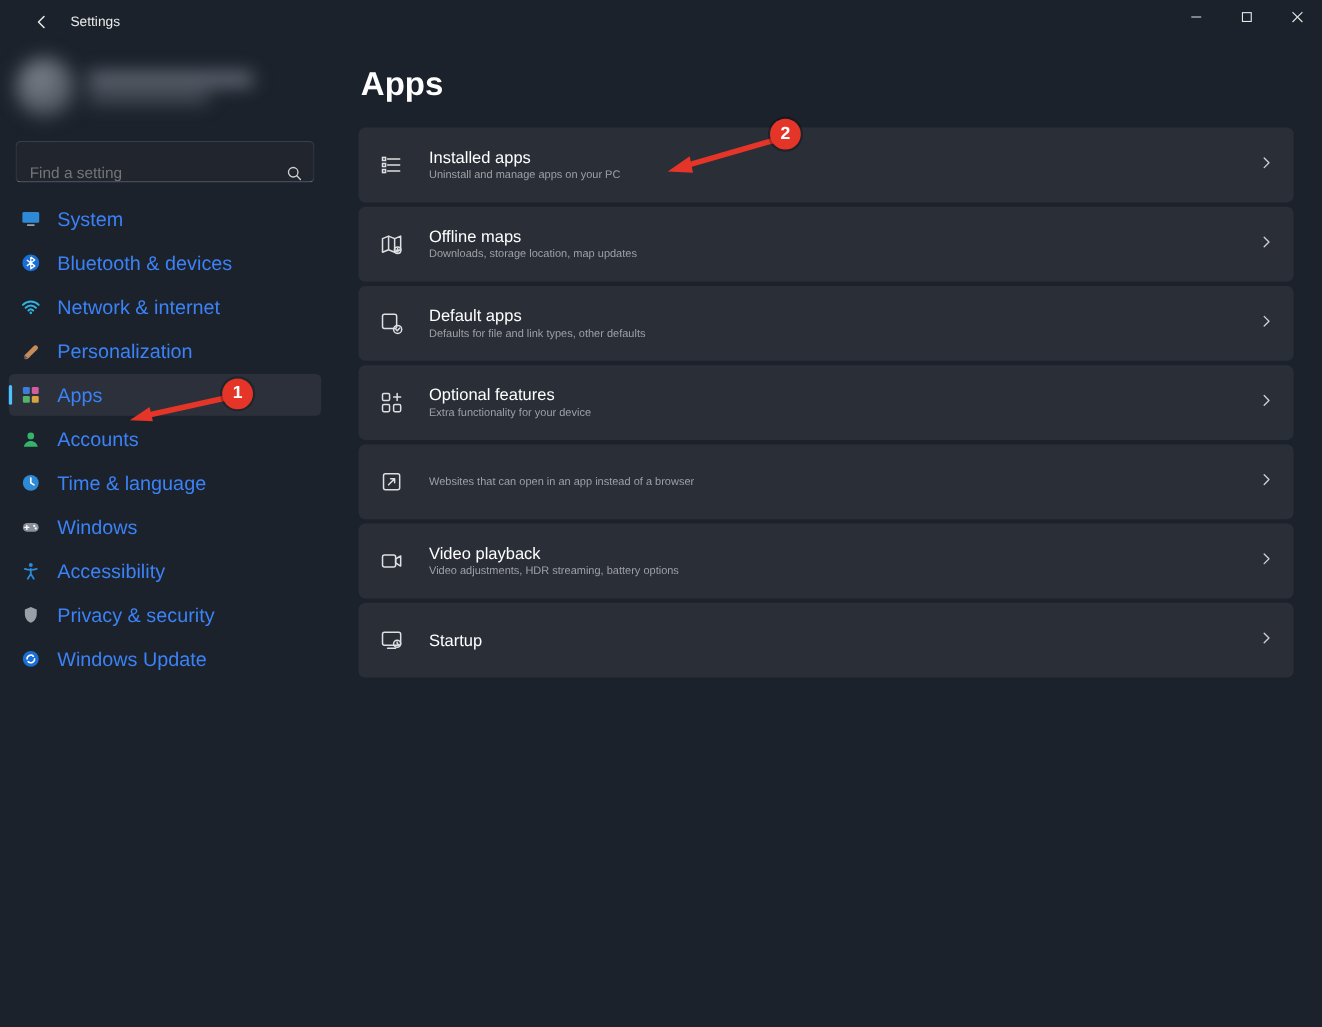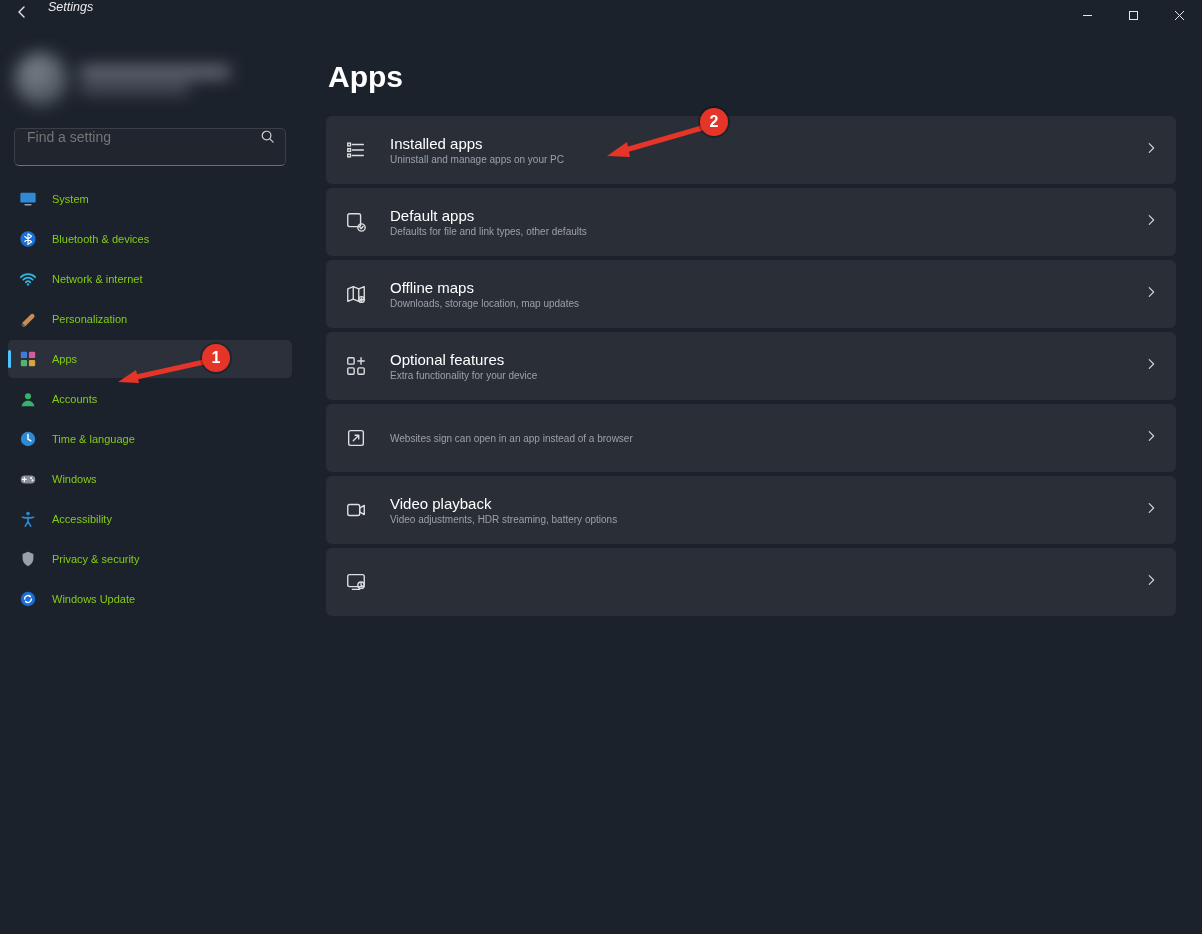--- a/index.html
+++ b/index.html
@@ -19,25 +19,24 @@
     width:1202px;height:934px;
     background:var(--bg-window);
     font-family:"Segoe UI",Arial,sans-serif;
     color:var(--text);
     overflow:hidden;
     position:relative;
   }
   
   .titlebar{
     height:40px;
-    display:flex;align-items:flex-start;
-    padding:0 0 0 10px;
+    display:flex;align-items:center;
+    padding:0 0 0 26px;
     font-size:12.5px;
     color:#e9e9e9;
-    font-style:italic;
   }
   .titlebar .back{
     width:24px;height:24px;display:flex;align-items:center;justify-content:center;
     margin-right:14px;color:#e6e6e6;
   }
   .titlebar .title{flex:0 0 auto;}
   .titlebar .spacer{flex:1;}
   .win-controls{display:flex;height:100%;}
   .win-btn{
     width:46px;height:30px;display:flex;align-items:center;justify-content:center;
@@ -61,34 +60,34 @@
   .profile .avatar{
     width:54px;height:54px;border-radius:50%;
     background:radial-gradient(circle at 40% 35%,#7a828c,#3a3f47);
   }
   .profile .lines{display:flex;flex-direction:column;gap:6px;}
   .profile .line1{width:150px;height:12px;background:#6e7480;border-radius:4px;}
   .profile .line2{width:110px;height:9px;background:#565b66;border-radius:4px;}
   .search{
     position:relative;margin:4px 6px 14px 6px;
     background:#20252e;border:1px solid #393e48;border-bottom:1.5px solid #6b707a;
-    border-radius:5px;height:36px;display:flex;align-items:flex-start;
+    border-radius:5px;height:36px;display:flex;align-items:flex-end;
   }
   .search input{
     flex:1;background:transparent;border:none;outline:none;
     color:var(--subtext);font-size:14px;padding:0 12px;
   }
   .search .search-icon{
     width:36px;display:flex;align-items:center;justify-content:center;color:#cfcfcf;
   }
   .nav{display:flex;flex-direction:column;gap:2px;}
   .nav-item{
     display:flex;align-items:center;gap:14px;
     height:38px;border-radius:5px;padding:0 10px;
-    color:#84cc16;font-size:11px;cursor:default;
+    color:#3b82f6;font-size:18px;cursor:default;
     position:relative;
   }
   .nav-item.active{background:#2b303a;}
   .nav-item.active::before{
     content:"";position:absolute;left:0px;top:10px;bottom:10px;width:3px;
     background:var(--accent);border-radius:2px;
   }
   .nav-icon{width:20px;height:20px;display:flex;align-items:center;justify-content:center;}
   
   .main{flex:1;padding:20px 26px 20px 26px;overflow:auto;}
@@ -300,39 +299,20 @@
         <span class="chev">
           <svg width="14" height="14" viewBox="0 0 16 16">
               <path d="m6 3 5 5-5 5" fill="none" stroke="currentColor" stroke-width="1.4" stroke-linecap="round" stroke-linejoin="round"></path>
             </svg>
         </span>
       </div>
 
 
       <div class="card">
         <span class="c-icon">
-          <svg width="22" height="22" viewBox="0 0 24 24" fill="none" stroke="currentColor" stroke-width="1.5">
-              <rect x="3" y="3" width="14" height="14" rx="2"></rect>
-              <circle cx="18" cy="18" r="4"></circle>
-              <path d="m16.3 18 1.3 1.3 2.3-2.6" stroke-linecap="round" stroke-linejoin="round"></path>
-            </svg>
-        </span>
-        <div class="c-text">
-          <span class="c-title">Default apps</span>
-          <span class="c-sub">Defaults for file and link types, other defaults</span>
-        </div>
-        <span class="chev">
-          <svg width="14" height="14" viewBox="0 0 16 16">
-              <path d="m6 3 5 5-5 5" fill="none" stroke="currentColor" stroke-width="1.4" stroke-linecap="round" stroke-linejoin="round"></path>
-            </svg>
-        </span>
-      </div>
-
-      <div class="card">
-        <span class="c-icon">
           <svg width="22" height="22" viewBox="0 0 24 24" fill="none" stroke="currentColor" stroke-width="1.5" stroke-linejoin="round">
               <path d="M3 6.5 9 4l6 2.5L21 4v13.5L15 20l-6-2.5L3 20Z"></path>
               <path d="M9 4v13.5M15 6.5V20"></path>
               <circle cx="18" cy="18" r="3.2"></circle>
               <path d="M18 16.3v3.4M16.3 18h3.4" stroke-linecap="round"></path>
             </svg>
         </span>
         <div class="c-text">
           <span class="c-title">Offline maps</span>
           <span class="c-sub">Downloads, storage location, map updates</span>
@@ -340,20 +320,39 @@
         <span class="chev">
           <svg width="14" height="14" viewBox="0 0 16 16">
               <path d="m6 3 5 5-5 5" fill="none" stroke="currentColor" stroke-width="1.4" stroke-linecap="round" stroke-linejoin="round"></path>
             </svg>
         </span>
       </div>
 
       <div class="card">
         <span class="c-icon">
           <svg width="22" height="22" viewBox="0 0 24 24" fill="none" stroke="currentColor" stroke-width="1.5">
+              <rect x="3" y="3" width="14" height="14" rx="2"></rect>
+              <circle cx="18" cy="18" r="4"></circle>
+              <path d="m16.3 18 1.3 1.3 2.3-2.6" stroke-linecap="round" stroke-linejoin="round"></path>
+            </svg>
+        </span>
+        <div class="c-text">
+          <span class="c-title">Default apps</span>
+          <span class="c-sub">Defaults for file and link types, other defaults</span>
+        </div>
+        <span class="chev">
+          <svg width="14" height="14" viewBox="0 0 16 16">
+              <path d="m6 3 5 5-5 5" fill="none" stroke="currentColor" stroke-width="1.4" stroke-linecap="round" stroke-linejoin="round"></path>
+            </svg>
+        </span>
+      </div>
+
+      <div class="card">
+        <span class="c-icon">
+          <svg width="22" height="22" viewBox="0 0 24 24" fill="none" stroke="currentColor" stroke-width="1.5">
               <rect x="3" y="3" width="7" height="7" rx="1.3"></rect>
               <rect x="3" y="14" width="7" height="7" rx="1.3"></rect>
               <rect x="14" y="14" width="7" height="7" rx="1.3"></rect>
               <path d="M17.5 3v7M14 6.5h7" stroke-linecap="round"></path>
             </svg>
         </span>
         <div class="c-text">
           <span class="c-title">Optional features</span>
           <span class="c-sub">Extra functionality for your device</span>
         </div>
@@ -365,21 +364,21 @@
       </div>
 
       <div class="card">
         <span class="c-icon">
           <svg width="22" height="22" viewBox="0 0 24 24" fill="none" stroke="currentColor" stroke-width="1.5" stroke-linecap="round" stroke-linejoin="round">
               <rect x="4" y="4" width="16" height="16" rx="2"></rect>
               <path d="M9 15l6-6M11 9h4v4"></path>
             </svg>
         </span>
         <div class="c-text">
-          <span class="c-sub">Websites sign can open in an app instead of a browser</span>
+          <span class="c-sub">Websites that can open in an app instead of a browser</span>
         </div>
         <span class="chev">
           <svg width="14" height="14" viewBox="0 0 16 16">
               <path d="m6 3 5 5-5 5" fill="none" stroke="currentColor" stroke-width="1.4" stroke-linecap="round" stroke-linejoin="round"></path>
             </svg>
         </span>
       </div>
 
       <div class="card">
         <span class="c-icon">
@@ -402,20 +401,21 @@
       <div class="card">
         <span class="c-icon">
           <svg width="22" height="22" viewBox="0 0 24 24" fill="none" stroke="currentColor" stroke-width="1.5" stroke-linecap="round" stroke-linejoin="round">
               <rect x="3" y="4" width="18" height="13" rx="2"></rect>
               <path d="M8 20h8"></path>
               <circle cx="17.5" cy="15.5" r="3.5"></circle>
               <path d="M17.5 13.7V15.5l1.4 1"></path>
             </svg>
         </span>
         <div class="c-text">
+          <span class="c-title">Startup</span>
         </div>
         <span class="chev">
           <svg width="14" height="14" viewBox="0 0 16 16">
               <path d="m6 3 5 5-5 5" fill="none" stroke="currentColor" stroke-width="1.4" stroke-linecap="round" stroke-linejoin="round"></path>
             </svg>
         </span>
       </div>
 
     </div>
   </main>

